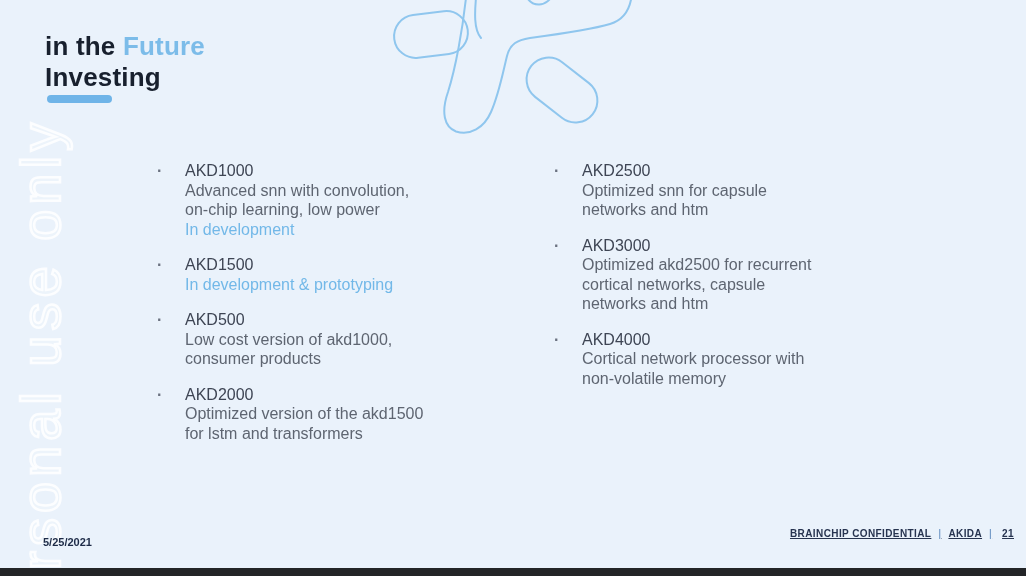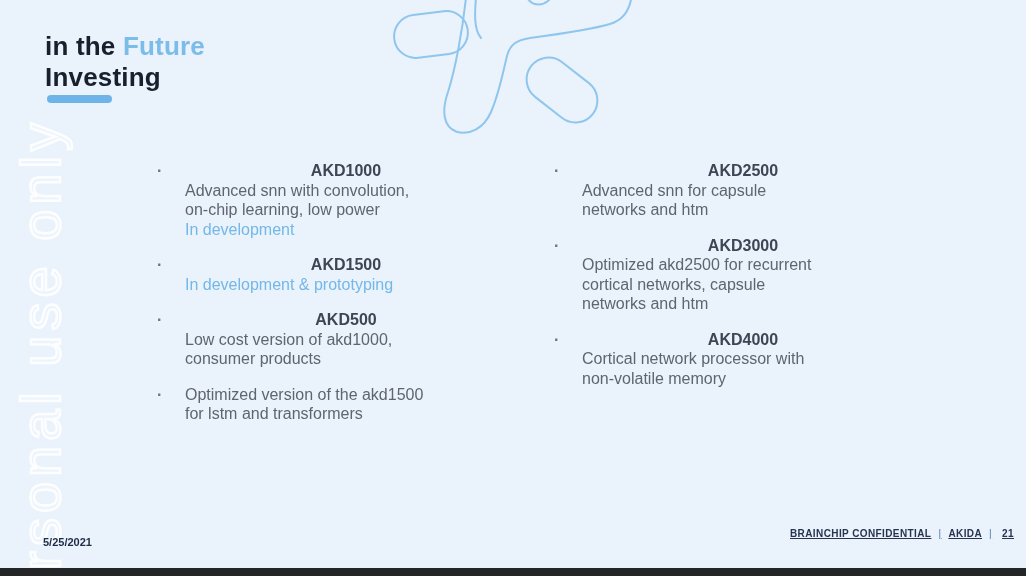--- a/index.html
+++ b/index.html
@@ -78,21 +78,21 @@
     padding-left:38px;
     margin-bottom:16px;
     font-size:16px;line-height:19.5px;
   }
   .product::before{
     content:"\00B7";
     position:absolute;left:10px;top:0;
     color:var(--bullet-color);
     font-weight:700;
   }
-  .pname{font-weight:700;color:var(--name-color);text-align:center;}
+  .pname{font-weight:400;color:var(--name-color);}
   .pdesc{color:var(--desc-color);white-space:pre-line;}
   .pstatus{color:var(--status-color);}
 
   
   .footer-date{
     position:absolute;left:43px;top:536px;
     font-size:11px;font-weight:700;
     color:#1d2b47;
   }
   .footer-right{
@@ -161,29 +161,30 @@
   </li>
 
   <li class="product">
     <div class="pname">AKD500</div>
     <div class="pdesc">Low cost version of akd1000,
 consumer products</div>
 
   </li>
 
   <li class="product">
+    <div class="pname">AKD2000</div>
     <div class="pdesc">Optimized version of the akd1500
 for lstm and transformers</div>
 
   </li>
 </ul>
   <ul class="col col-right">
   <li class="product">
     <div class="pname">AKD2500</div>
-    <div class="pdesc">Advanced snn for capsule
+    <div class="pdesc">Optimized snn for capsule
 networks and htm</div>
 
   </li>
 
   <li class="product">
     <div class="pname">AKD3000</div>
     <div class="pdesc">Optimized akd2500 for recurrent
 cortical networks, capsule
 networks and htm</div>
 

